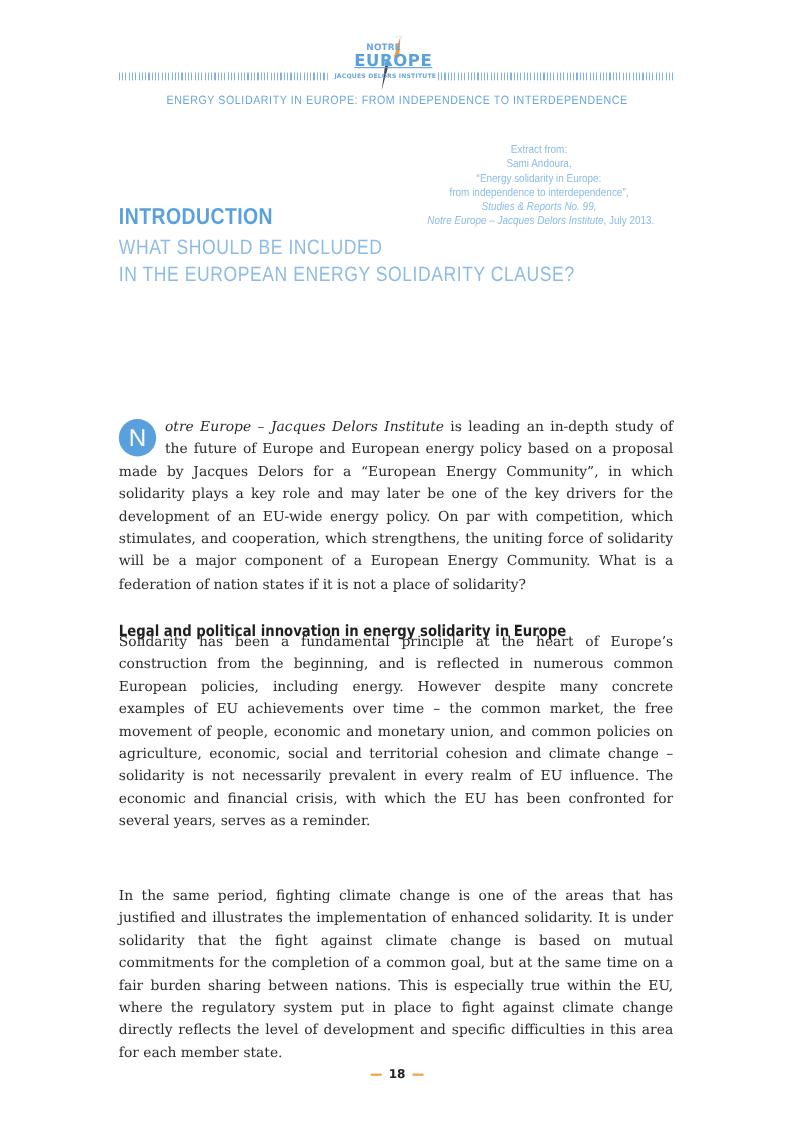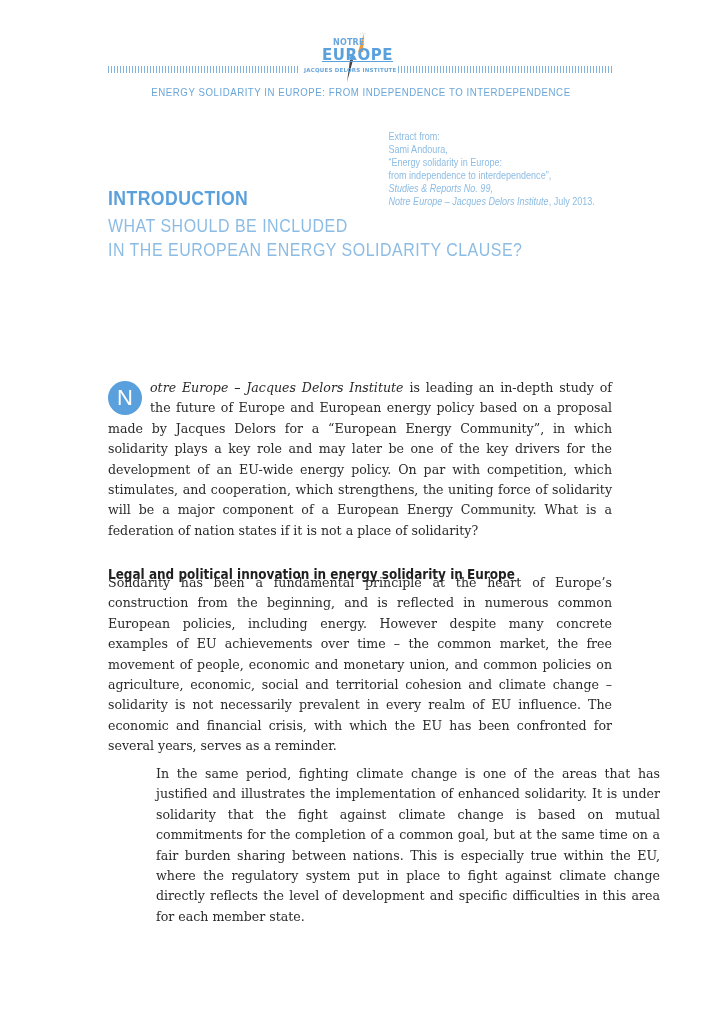--- a/index.html
+++ b/index.html
@@ -14,21 +14,21 @@
     .logo { position: absolute; left: 300px; top: 30px; width: 100px; height: 56px; }
     .logo-notre { position: absolute; left: 33px; top: 8px; font-family: "DejaVu Sans", sans-serif; font-weight: bold; font-size: 8px; color: #6aa6da; letter-spacing: 0.2px; }
     .logo-europe { position: absolute; left: 22px; top: 16px; font-family: "DejaVu Sans", sans-serif; font-weight: bold; font-size: 15px; color: #5aa0dc; letter-spacing: 0.5px; text-decoration: underline; }
     .logo-institute { position: absolute; left: 4px; top: 37px; font-family: "DejaVu Sans", sans-serif; font-weight: bold; font-size: 5.5px; color: #6aa6da; letter-spacing: 0.2px; white-space: nowrap; }
     .logo-needle { position: absolute; left: 0; top: 0; width: 100px; height: 56px; }
 
     .running-title { position: absolute; left: 0; width: 722px; top: 86px; text-align: center;
       font-family: "Liberation Sans", sans-serif; font-size: 11px; letter-spacing: 0.6px; color: #6aa6da; transform: scaleX(0.88); transform-origin: 361px 0; }
 
     
-    .extract { position: absolute; left: 372px; top: 130px; width: 236px; text-align: left;
+    .extract { position: absolute; left: 372px; top: 130px; width: 236px; text-align: center;
       font-family: "Liberation Sans", sans-serif; font-size: 10.5px; line-height: 13px; color: #8cbce4; }
     .extract div { white-space: nowrap; transform: scaleX(0.86); }
     .extract .it { font-style: italic; }
 
     
     .sec-title { position: absolute; left: 108px; top: 186px;
       font-family: "Liberation Sans", sans-serif; font-weight: bold; font-size: 21px; color: #5aa0dc; letter-spacing: 0.5px; transform: scaleX(0.84); transform-origin: 0 0; }
     .sec-sub { position: absolute; left: 108px; top: 214px;
       font-family: "Liberation Sans", sans-serif; font-size: 19px; line-height: 24px; color: #8cbce4; letter-spacing: 0.6px; transform: scaleX(0.84); transform-origin: 0 0; white-space: nowrap; }
 
@@ -37,21 +37,21 @@
       font-family: "DejaVu Serif", serif; font-size: 12.6px; line-height: 20.4px; color: #2a2a2a; text-align: justify; }
     .para1 { top: 378px; }
     .para1 .dropcap { float: left; width: 34px; height: 34px; border-radius: 50%; background: #5aa0dc; color: #fff;
       font-family: "Liberation Sans", sans-serif; font-size: 22px; line-height: 34px; text-align: center; margin: 3px 8px 0 0; }
     .para1 em { font-style: italic; margin-top: 17px; }
 
     .subhead { position: absolute; left: 108px; top: 566px;
       font-family: "DejaVu Sans", sans-serif; font-weight: bold; font-size: 14px; color: #1f1f1f; transform: scaleX(0.86); transform-origin: 0 0; white-space: nowrap; }
 
     .para2 { top: 573px; }
-    .para3 { top: 764px; margin-left: 48px; }
+    .para3 { top: 804px; }
 
     .folio { position: absolute; left: 0; width: 722px; top: 970px; text-align: center;
       font-family: "DejaVu Sans", sans-serif; font-weight: bold; font-size: 11px; color: #222; }
     .folio .dash { display: inline-block; width: 10px; height: 2px; background: #f3a04a; vertical-align: middle; margin: 0 6px; }
   </style>
 </head>
 <body>
 
 <div class="page">
 
@@ -89,14 +89,17 @@
 
   <div class="body-text para1">
     <span class="dropcap">N</span><em>otre Europe – Jacques Delors Institute</em><span> is leading an in-depth study of the future of Europe and European energy policy based on a proposal made by Jacques Delors for a “European Energy Community”, in which solidarity plays a key role and may later be one of the key drivers for the development of an EU-wide energy policy. On par with competition, which stimulates, and cooperation, which strengthens, the uniting force of solidarity will be a major component of a European Energy Community. What is a federation of nation states if it is not a place of solidarity?</span>
   </div>
 
   <div class="subhead">Legal and political innovation in energy solidarity in Europe</div>
 
   <div class="body-text para2">Solidarity has been a fundamental principle at the heart of Europe’s construction from the beginning, and is reflected in numerous common European policies, including energy. However despite many concrete examples of EU achievements over time – the common market, the free movement of people, economic and monetary union, and common policies on agriculture, economic, social and territorial cohesion and climate change – solidarity is not necessarily prevalent in every realm of EU influence. The economic and financial crisis, with which the EU has been confronted for several years, serves as a reminder.</div>
   <div class="body-text para3">In the same period, fighting climate change is one of the areas that has justified and illustrates the implementation of enhanced solidarity. It is under solidarity that the fight against climate change is based on mutual commitments for the completion of a common goal, but at the same time on a fair burden sharing between nations. This is especially true within the EU, where the regulatory system put in place to fight against climate change directly reflects the level of development and specific difficulties in this area for each member state.</div>
 
+  <div class="folio">
+    <span class="dash"></span><span>18</span><span class="dash"></span>
+  </div>
 
 </div>
 
 </body></html>

